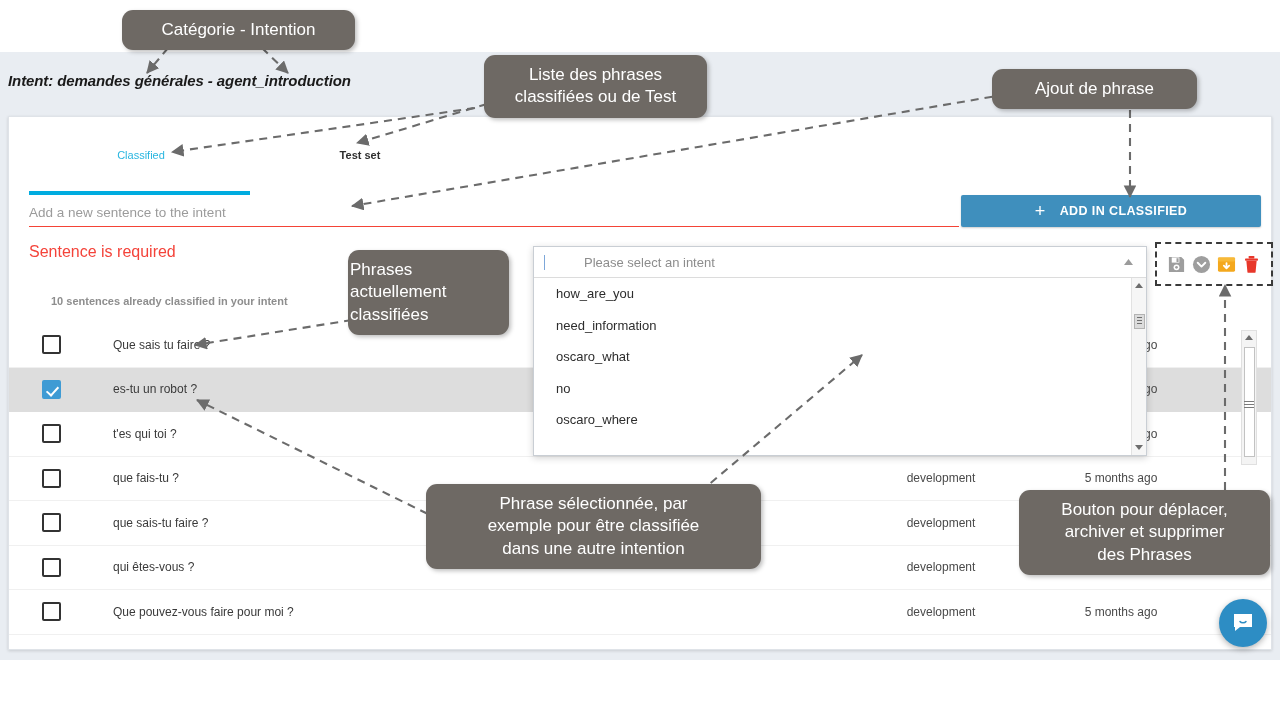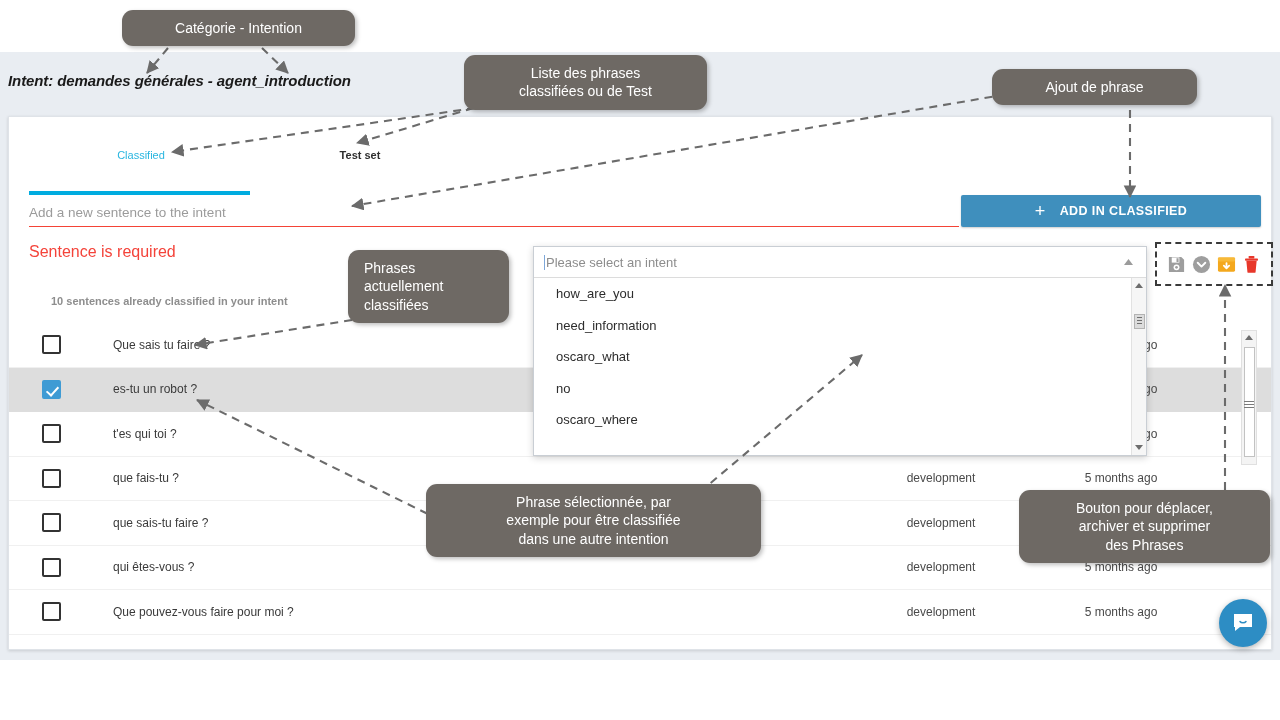--- a/index.html
+++ b/index.html
@@ -125,20 +125,21 @@
     width: 614px; height: 210px;
     background: #ffffff; border: 1px solid #c9ced4;
     box-shadow: 0 2px 7px rgba(0,0,0,.18);
     z-index: 40;
   }
   .dd-field {
     height: 31px; border-bottom: 1px solid #dcdcdc;
     display: flex; align-items: center; padding: 0 10px;
     font-size: 13px; color: #8d8d8d;
     position: relative;
+    gap: 38px;
   }
   .dd-field .caret { position: absolute; right: 12px; top: 11px; }
   .dd-cursor {
     display:inline-block; width:1px; height:15px; background:#7da7d9;
     margin-right:1px; vertical-align:-2px;
   }
   .dd-list { position: relative; height: 177px; overflow: hidden; }
   .dd-opt {
     height: 31.5px; display: flex; align-items: center;
     padding-left: 22px; font-size: 13px; color: #2d2d2d; cursor: pointer;
@@ -186,22 +187,22 @@
     position: absolute; left: 1219px; top: 599px;
     width: 48px; height: 48px; border-radius: 50%;
     background: #2d8dc4; box-shadow: 0 2px 6px rgba(0,0,0,.3);
     display: flex; align-items: center; justify-content: center; cursor: pointer;
     z-index: 60;
   }
 
   
   .callout {
     position: absolute; background: #6e6964; color: #ffffff;
-    border-radius: 11px; padding: 9px 16px;
-    font-size: 14px; line-height: 1.32; text-align: center;
+    border-radius: 11px; padding: 9px 2px;
+    font-size: 17px; line-height: 1.32; text-align: center;
     box-shadow: 2px 2px 4px rgba(0,0,0,.25);
     z-index: 80; white-space: pre-line;
   }
 
   
   .anno-svg {
     position: absolute; left: 0; top: 0; width: 1280px; height: 720px;
     z-index: 70; pointer-events: none;
   }
 </style>
@@ -402,21 +403,21 @@
       <path d="M1130,110 L1130,197" marker-end="url(#ah)"></path>
 
       <path d="M1225,490 L1225,285" marker-end="url(#ah)"></path>
 
       <path d="M700,492 L862,355" marker-end="url(#ah)"></path>
     </g>
   </svg>
 
   <div class="callout" style="left:122px; top:10px; width:233px;">Catégorie - Intention</div>
 
-  <div class="callout" style="left:464px; top:55px; width:243px;">Liste des phrases
+  <div class="callout" style="left:484px; top:55px; width:223px;">Liste des phrases
 classifiées ou de Test</div>
 
   <div class="callout" style="left:992px; top:69px; width:205px;">Ajout de phrase</div>
 
   <div class="callout" style="left:348px; top:250px; width:161px; text-align:left;">Phrases
 actuellement
 classifiées</div>
 
   <div class="callout" style="left:426px; top:484px; width:335px; text-align:center;">Phrase sélectionnée, par
 exemple pour être classifiée

